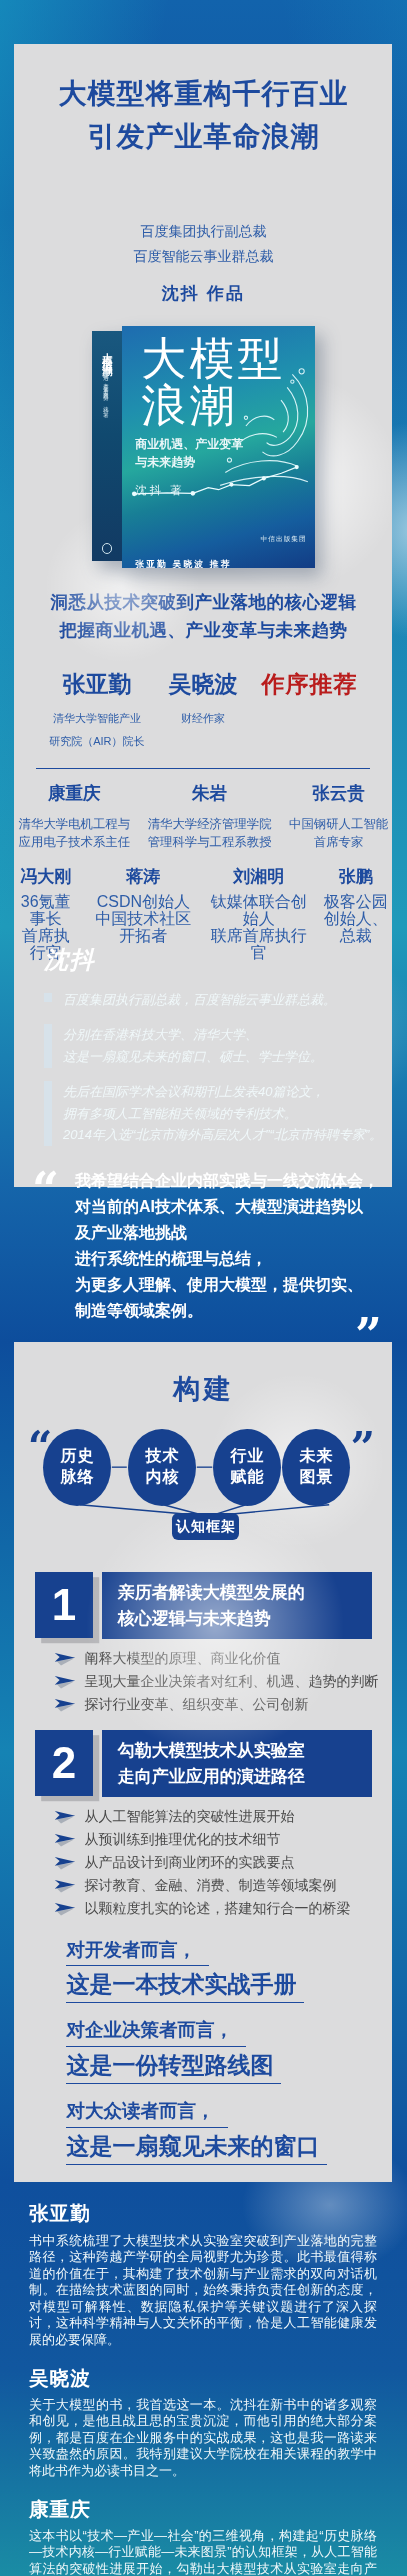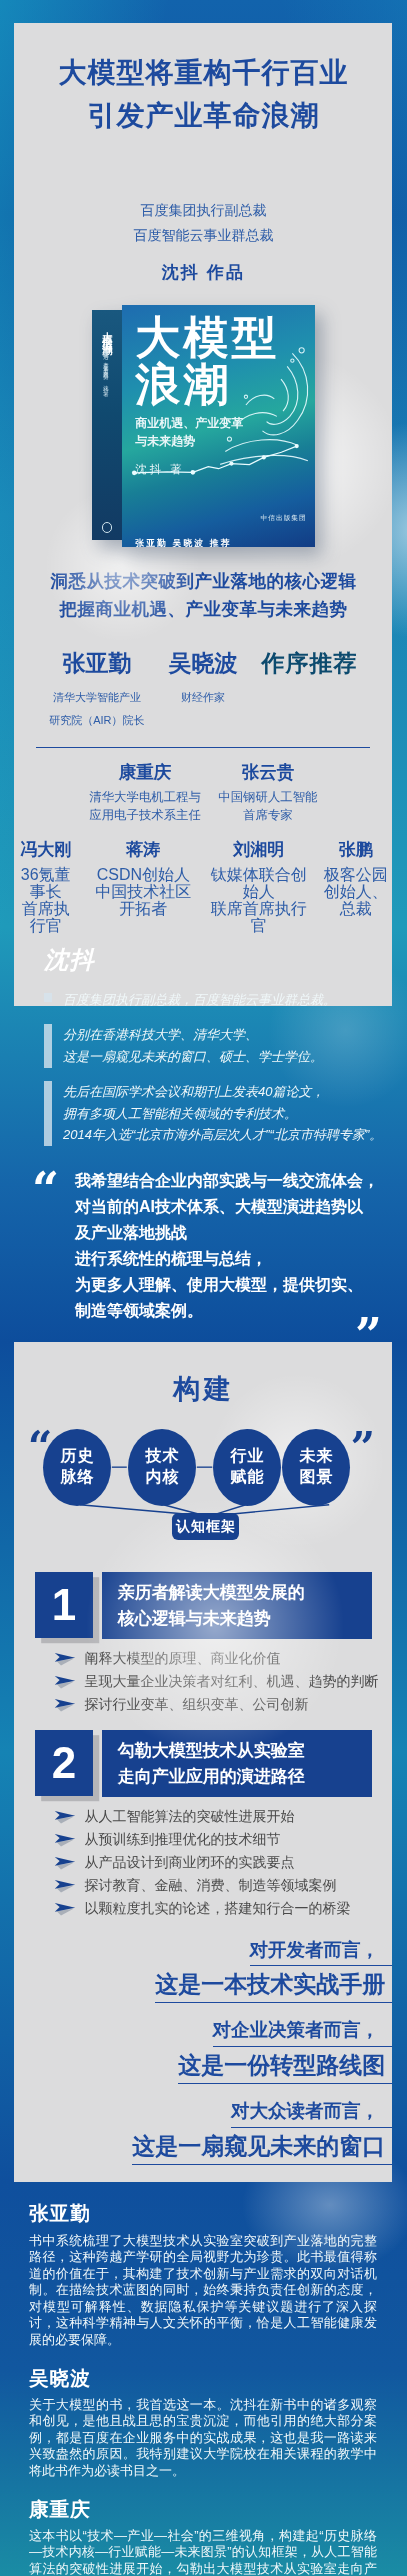--- a/index.html
+++ b/index.html
@@ -29,39 +29,39 @@
   .spine{position:absolute;left:0;top:5.2px;bottom:7.2px;width:30px;
          background:linear-gradient(180deg,#19587f 0%,#10496f 45%,#123a63 100%);
          display:flex;flex-direction:column;align-items:center;padding-top:13.4px;box-sizing:border-box;}
   .spine .st{writing-mode:vertical-rl;color:#fff;font-weight:bold;font-size:10.3px;letter-spacing:3.1px;}
   .spine .ss{writing-mode:vertical-rl;color:#cfe3ec;font-size:5.2px;letter-spacing:1.5px;margin-top:6.2px;}
   .spine .sa{writing-mode:vertical-rl;color:#cfe3ec;font-size:5.2px;letter-spacing:1.5px;margin-top:9.3px;}
   .spine .slogo{margin-top:auto;margin-bottom:7.2px;width:8.2px;height:8.2px;border:0.8px solid #cfe3ec;border-radius:50%;}
   .cover{position:absolute;left:30px;right:0;top:0;bottom:0;
          background:linear-gradient(165deg,#1e6cb0 0%,#1f8fae 30%,#25a79e 50%,#187f96 65%,#155d9e 82%,#123c85 100%);
          box-sizing:border-box;padding:9.3px 10.3px 7.2px 13.4px;overflow:hidden;}
-  .cv-title{color:#fff;font-weight:bold;font-size:45px;line-height:47px;letter-spacing:3.1px;}
+  .cv-title{color:#fff;font-weight:normal;font-size:45px;line-height:47px;letter-spacing:3.1px;margin-left:6px;}
   .cv-sub{margin-top:7.2px;color:#eaf6f8;font-size:12px;line-height:17.5px;font-weight:bold;}
   .cv-author{margin-top:11.3px;color:#eaf6f8;font-size:11.3px;letter-spacing:3.1px;}
   .cv-reco{margin-top:61px;color:#fff;font-size:8.8px;font-weight:bold;letter-spacing:2.1px;}
   .cv-pub{position:absolute;right:8.2px;bottom:24px;color:#dcecf2;font-size:6.7px;letter-spacing:1px;}
   .cover svg.wave{position:absolute;right:2.1px;top:38px;opacity:.95;}
   
   .insight{margin-top:19.6px;text-align:center;color:#1d4a9e;font-weight:bold;font-size:17.5px;line-height:28px;letter-spacing:0.5px;}
   .fw-row{margin-top:25px;display:flex;justify-content:center;align-items:flex-start;gap:24px;}
   .fw-p{text-align:center;}
   .fw-p .nm{color:#1d4a9e;font-size:23px;font-weight:bold;}
   .fw-p .af{color:#2e5da8;font-size:11px;line-height:23px;margin-top:7.2px;}
-  .fw-label{color:#0c4a6e;font-size:23px;font-weight:bold;letter-spacing:1px;}
+  .fw-label{color:#b91c1c;font-size:23px;font-weight:bold;letter-spacing:1px;}
   .divider{margin:15.5px auto 0;width:334px;border-top:1.5px solid #1d4a9e;}
   .rec-row{margin-top:11.3px;display:flex;justify-content:center;align-items:flex-start;}
   .rec-row.r1{gap:17.5px;} .rec-row.r2{gap:11.3px;margin-top:13.4px;}
   .rec{text-align:center;}
   .r1 .rec .nm{color:#1d4a9e;font-size:17.5px;font-weight:bold;}
-  .r1 .rec .af{color:#2e5da8;font-size:12.4px;line-height:18.5px;margin-top:4px;}
+  .r1 .rec .af{color:#2e5da8;font-size:12.4px;line-height:18.5px;margin-top:10px;}
   .r2 .rec .nm{color:#1d4a9e;font-size:17px;font-weight:bold;}
   .r2 .rec .af{color:#2e5da8;font-size:16px;line-height:17px;margin-top:5.2px;}
   
   .bio{position:absolute;left:44px;top:944px;width:340px;color:#fff;z-index:2;font-style:italic;}
   .bio-name{font-size:24px;font-weight:bold;letter-spacing:1.5px;}
   .bio-item{display:flex;margin-top:13.4px;}
   .bio-marker{flex:0 0 7.7px;background:rgba(214,228,238,.8);margin-right:11.3px;}
   .bio-marker.sq{height:8.8px;margin-top:4.1px;}
   .bio-line{font-size:13px;line-height:21.6px;white-space:nowrap;color:#f0f8fa;}
   .quote{position:absolute;left:75px;top:1168px;width:319px;z-index:2;}
@@ -81,21 +81,21 @@
   
   .feature{display:flex;margin:11.3px 20.6px 0 20.6px;}
   .fnum{flex:0 0 58px;height:66px;background:#17418f;color:#fff;font-size:44px;font-weight:bold;
         display:flex;align-items:center;justify-content:center;box-shadow:6.2px 5.2px 0 rgba(150,150,153,.55);}
   .fbar{flex:1;margin-left:9.3px;background:#17418f;color:#fff;font-size:17px;font-weight:bold;
         line-height:26px;padding:7.2px 5.2px 7.2px 15.5px;}
   .bullets{margin:8.2px 0 0 39px;}
   .bullet{display:flex;align-items:center;height:23px;}
   .bullet svg{flex:0 0 24px;margin-right:7.2px;}
   .bullet .bt{color:#4a4a4a;font-size:14px;white-space:nowrap;}
-  .aud{margin:17.5px 0 0 52px;text-align:right;}
+  .aud{margin:17.5px 0 0 52px;}
   .aud + .aud{margin-top:15.5px;}
   .aud .lead{display:inline-block;color:#1d4a9e;font-size:18.5px;font-weight:bold;line-height:23px;
              border-bottom:1px solid #1d4a9e;padding:0 13.4px 4.1px 0;}
   .aud .main{display:inline-block;color:#1d4a9e;font-size:23px;font-weight:bold;line-height:26px;
              border-bottom:1px solid #1d4a9e;padding:5.2px 7.2px 5.2px 0;}
   
   .endorse{position:absolute;left:29px;top:2187px;width:348px;z-index:2;}
   .endorse h3{margin:16.5px 0 5.2px;color:#fff;font-size:19.6px;font-weight:bold;letter-spacing:1px;}
   .endorse h3.first{margin-top:13.4px;}
   .endorse p{margin:0;color:#f0f8fa;font-size:13px;line-height:16.5px;text-align:justify;}
@@ -104,21 +104,21 @@
 <body>
 
 <div class="page">
   <div class="bg"></div>
   <div class="bg-streak"></div>
 
   <div class="splash" style="left:330px;top:422px;width:165px;height:216px;background:radial-gradient(closest-side,rgba(255,255,255,.55),rgba(255,255,255,0));"></div>
   <div class="splash" style="left:268px;top:953px;width:155px;height:155px;background:radial-gradient(closest-side,rgba(255,255,255,.18),rgba(255,255,255,0));"></div>
   <div class="splash" style="left:242px;top:2138px;width:175px;height:134px;background:radial-gradient(closest-side,rgba(255,255,255,.35),rgba(255,255,255,0));"></div>
 
-  <div class="card" style="top:23px;height:983px;">
+  <div class="card" style="top:44px;height:1143px;">
     <div class="splash" style="left:170px;top:330px;width:216px;height:216px;background:radial-gradient(closest-side,rgba(255,255,255,.8),rgba(255,255,255,0));"></div>
     <div class="splash" style="left:31px;top:464px;width:155px;height:155px;background:radial-gradient(closest-side,rgba(255,255,255,.6),rgba(255,255,255,0));"></div>
 
     <div class="hero-title">
       <div>大模型将重构千行百业</div>
       <div>引发产业革命浪潮</div>
     </div>
     <div class="hero-credit">
       <div>百度集团执行副总裁</div>
       <div>百度智能云事业群总裁</div>
@@ -201,20 +201,27 @@
 
     <div class="rec-row r1">
       <div class="rec">
         <div class="nm">康重庆</div>
         <div class="af">
           <div>清华大学电机工程与</div>
           <div>应用电子技术系主任</div>
         </div>
       </div>
       <div class="rec">
+        <div class="nm">朱岩</div>
+        <div class="af">
+          <div>清华大学经济管理学院</div>
+          <div>管理科学与工程系教授</div>
+        </div>
+      </div>
+      <div class="rec">
         <div class="nm">张云贵</div>
         <div class="af">
           <div>中国钢研人工智能</div>
           <div>首席专家</div>
         </div>
       </div>
     </div>
 
     <div class="rec-row r2">
       <div class="rec">

